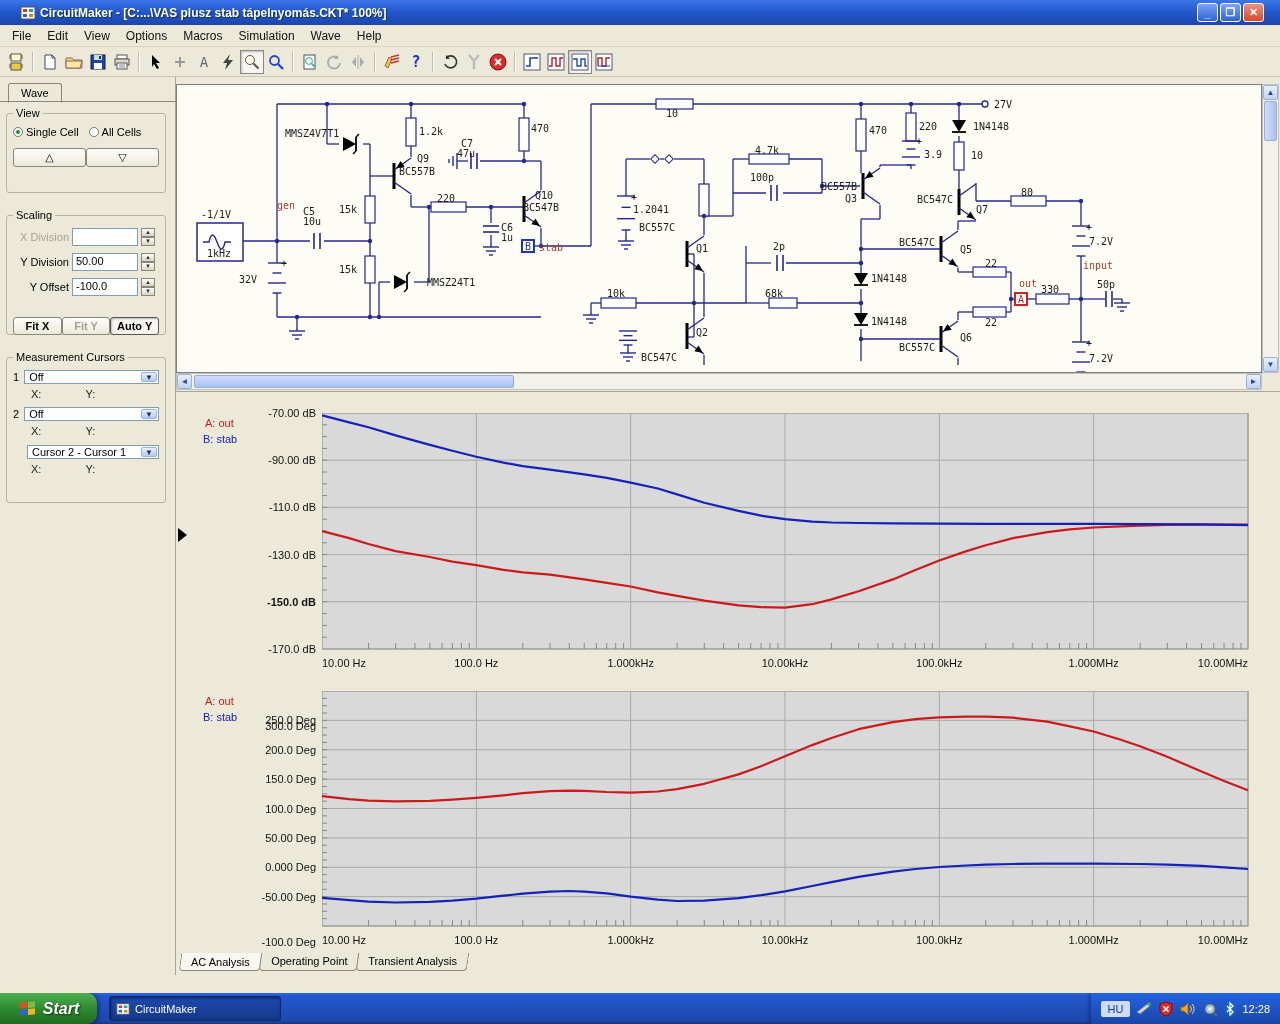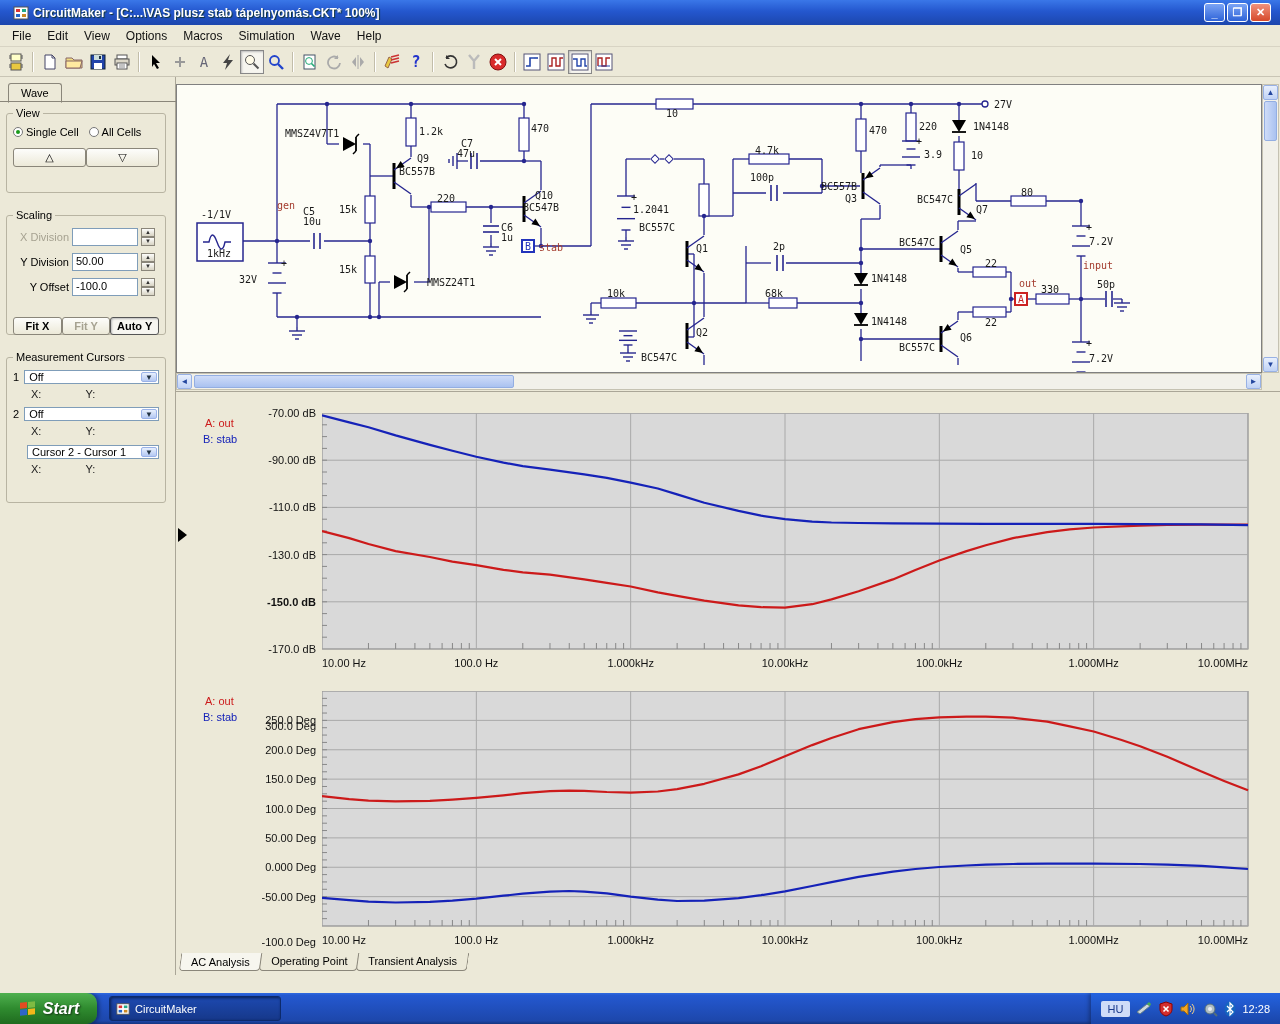--- a/index.html
+++ b/index.html
@@ -1,20 +1,20 @@
 <!DOCTYPE html>
 <html><head>
 <meta charset="utf-8">
 <style>
   * { margin:0; padding:0; box-sizing:border-box; }
   html,body { width:1280px; height:1024px; overflow:hidden;
     font-family:"Liberation Sans", sans-serif; background:#ece9d8; }
   
   #titlebar { height:25px; background:linear-gradient(180deg,#3a77e8 0%,#2457ce 45%,#1c46ad 100%);
-    display:flex; align-items:center; padding:0 9px; color:#fff; }
+    display:flex; align-items:center; padding:0 16px; color:#fff; }
   #title-icon { width:16px; height:16px; margin:0 4px; }
   #title-text { font-size:12px; font-weight:bold; text-shadow:1px 1px 1px #133; flex:1;
     white-space:nowrap; overflow:hidden; }
   .winbtn { width:21px; height:19px; margin-left:2px; border-radius:3px; color:#fff;
     font-size:11px; font-weight:bold; display:flex; align-items:center; justify-content:center;
     border:1px solid #fff; }
   .winbtn.blue { background:linear-gradient(180deg,#7ba4f5,#2e63d8); }
   .winbtn.red  { background:linear-gradient(180deg,#f1927c,#d6492a); }
   
   #menubar { height:22px; background:#ece9d8; display:flex; align-items:center;

